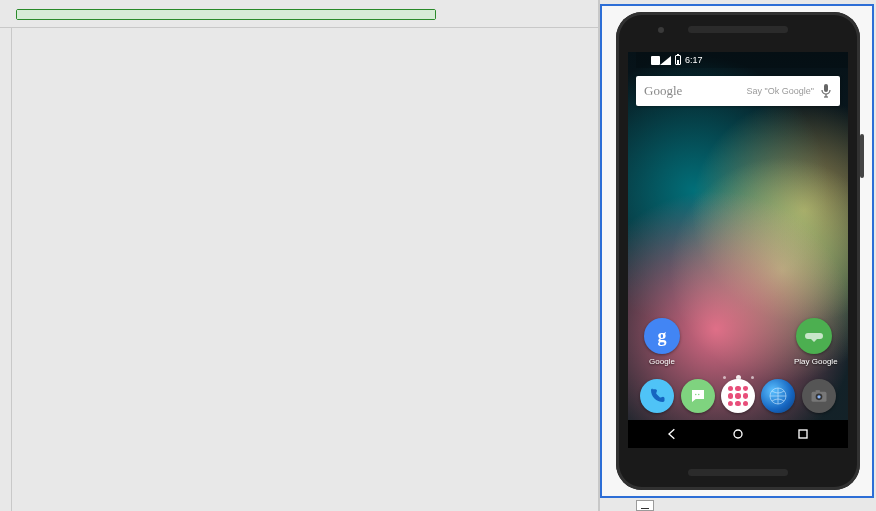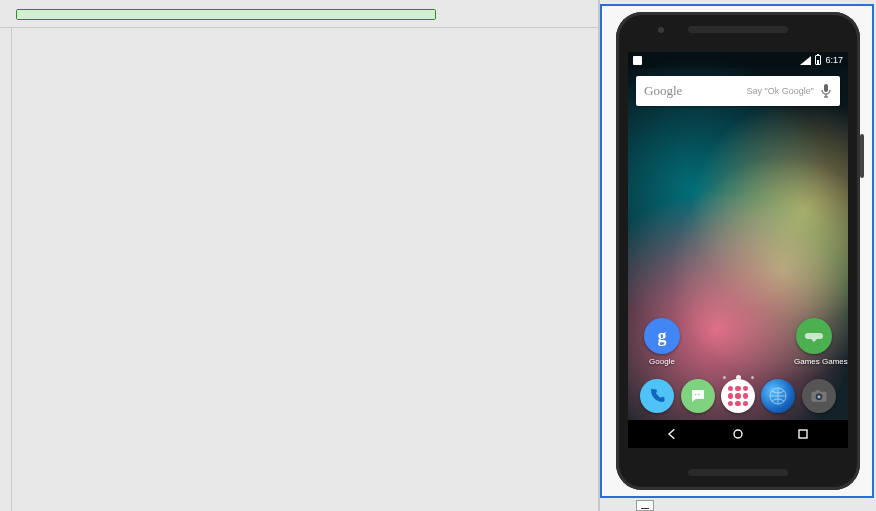--- a/index.html
+++ b/index.html
@@ -76,23 +76,23 @@
     background:
       radial-gradient(circle at 40% 70%, rgba(255,120,150,0.85), rgba(255,120,150,0) 45%),
       radial-gradient(circle at 70% 55%, rgba(190,230,140,0.7), rgba(190,230,140,0) 42%),
       radial-gradient(circle at 80% 40%, rgba(255,220,120,0.6), rgba(255,220,120,0) 38%),
       radial-gradient(circle at 30% 35%, rgba(0,120,130,0.9), rgba(0,120,130,0) 45%),
       linear-gradient(#061218, #102028 60%, #142228);
   }
 
   
   .statusbar {
-    position: absolute; left: 0; right: 0; top: 0; height: 16px;
-    display: flex; align-items: center; justify-content: space-between;
-    padding: 0 5px; color: #fff; font-size: 9px;
+    position: absolute; left: 8px; right: 0; top: 0; height: 16px;
+    display: flex; align-items: center; justify-content: flex-start;
+    padding: 0 15px; color: #fff; font-size: 9px;
     background: rgba(0,0,0,0.15);
   }
   .status-left, .status-right { display: flex; align-items: center; gap: 4px; }
   .sb-card {
     width: 9px; height: 9px; background: #fff; border-radius: 1px;
   }
   .sb-signal {
     width: 0; height: 0; border-style: solid;
     border-width: 0 0 9px 11px; border-color: transparent transparent #fff transparent;
   }
@@ -229,21 +229,21 @@
             </div>
           <div class="app-label">Google</div>
         </div>
         <div class="app-spacer"></div>
         <div class="app">
           <div class="chip pg-app">
             <svg width="20" height="20" viewBox="0 0 20 20">
               <path d="M4 7 h12 a3 3 0 0 1 0 6 l-3 0 -3 3 -3 -3 -3 0 a3 3 0 0 1 0 -6 z" fill="#c8e6c9"></path>
             </svg>
           </div>
-          <div class="app-label">Games Games</div>
+          <div class="app-label">Play Google</div>
         </div>
       </div>
 
       <div class="page-dots">
         <div class="dot small"></div>
         <div class="dot"></div>
         <div class="dot small"></div>
       </div>
 
       <div class="dock">

